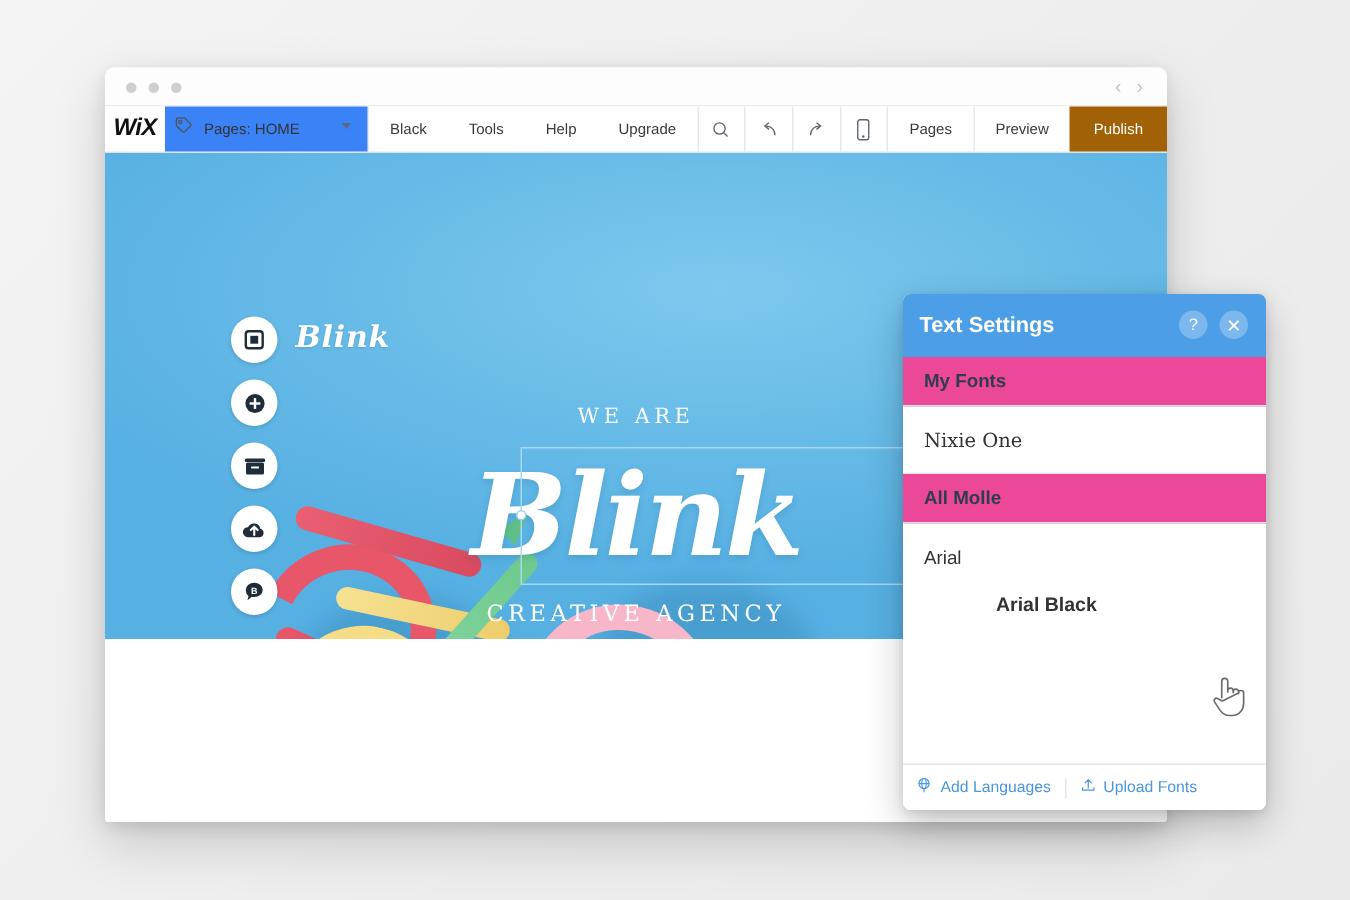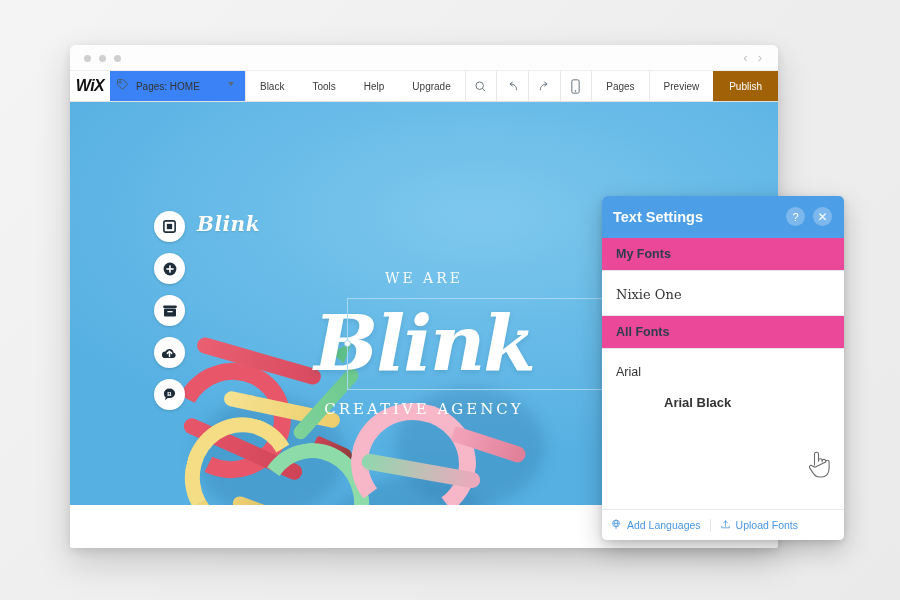--- a/index.html
+++ b/index.html
@@ -38,21 +38,21 @@
                     border-left: 3.5px solid transparent; border-right: 3.5px solid transparent;
                     border-top: 4px solid #5b6876; }
   .tbsep { width:1px; background:#e8e8e8; }
   .tbitem { display:flex; align-items:center; padding: 0 14px; font-size: 10px; color:#3a3a3a; }
   .tbicon { display:flex; align-items:center; justify-content:center; width: 37px; }
   #tb-right { margin-left: auto; display:flex; align-items:stretch; }
   #publish { background:#a16207; color:#fff; display:flex; align-items:center;
              padding: 0 16px; font-size: 10px; }
 
   
-  #canvas { position: relative; height: 403px; background: #66bbe8; overflow: hidden; }
+  #canvas { position: relative; height: 324px; background: #66bbe8; overflow: hidden; }
   #canvas-bg { position:absolute; inset:0;
     background: radial-gradient(ellipse 70% 60% at 58% 28%, #7ec8ee 0%, #66bae7 55%, #56b0e2 100%); }
 
   
   #site-logo { position:absolute; left:127px; top:110px; color:#fff; font-size:20px;
                font-family:"DejaVu Serif", serif; font-style: italic; font-weight:700;
                letter-spacing:.5px; text-shadow: 0 1px 2px rgba(0,0,0,.12); }
   #site-nav { position:absolute; left:315px; top:116px; display:flex; gap:22px; }
   #site-nav a { color:#2c4a66; font-family:"DejaVu Serif", serif; font-size:9.5px;
                 letter-spacing:1.3px; text-decoration:none; }
@@ -275,21 +275,21 @@
       <div class="headbtn" id="close-btn">✕</div>
     </div>
 
     <div class="sec-head">My Fonts</div>
     <div id="panel-list-my">
       <div class="font-row">
         <span class="font-nixie">Nixie One</span>
       </div>
     </div>
 
-    <div class="sec-head">All Fonts</div>
+    <div class="sec-head">All Molle</div>
     <div id="panel-list-all">
       <div class="font-row">
         <span class="font-arial">Arial</span>
       </div>
       <div class="font-row">
         <span class="font-arialblack">Arial Black</span>
       </div>
     </div>
 
     <div id="panel-foot">

